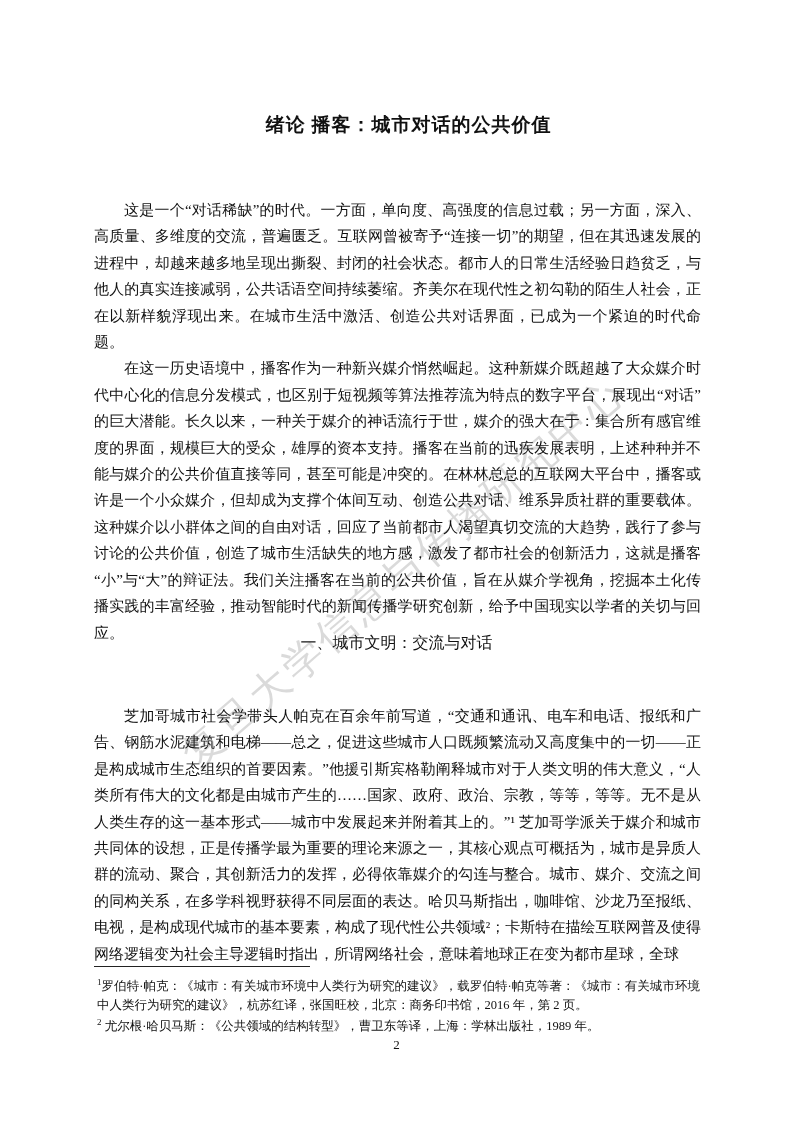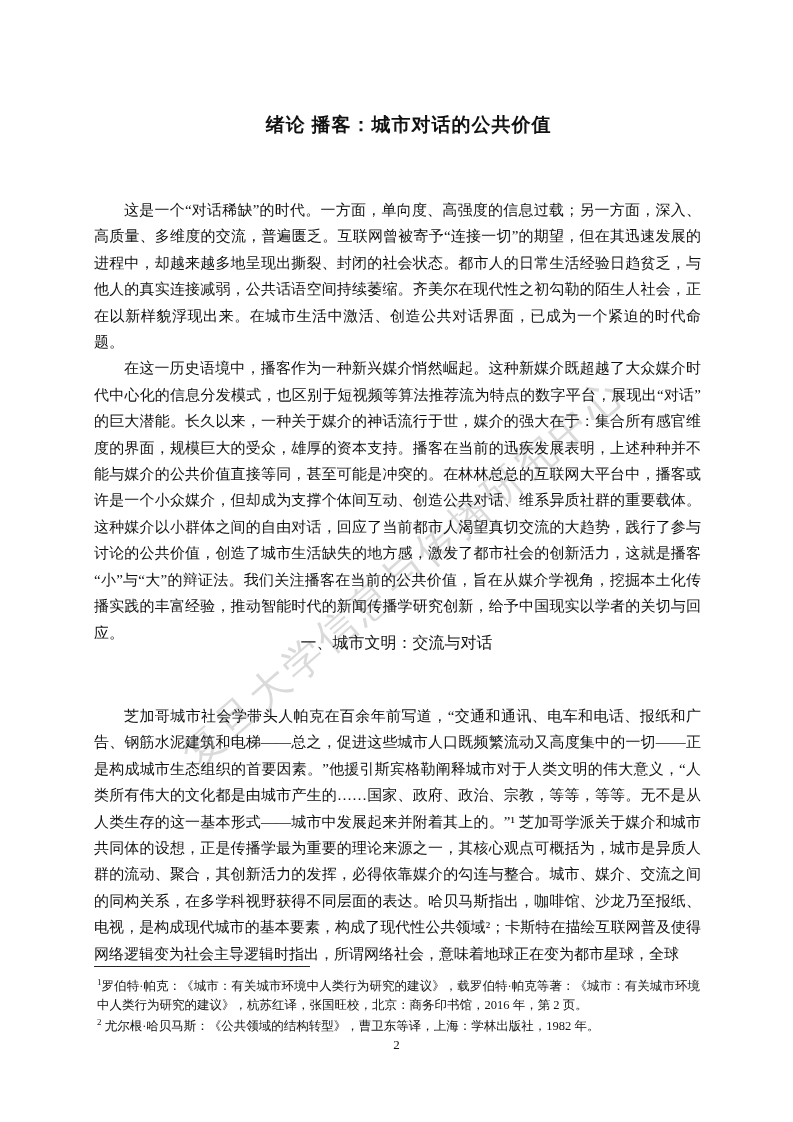--- a/index.html
+++ b/index.html
@@ -124,19 +124,19 @@
     <h2 class="section-heading">一、城市文明：交流与对话</h2>
 
     <div class="body-block section-block">
       <p>芝加哥城市社会学带头人帕克在百余年前写道，“交通和通讯、电车和电话、报纸和广告、钢筋水泥建筑和电梯——总之，促进这些城市人口既频繁流动又高度集中的一切——正是构成城市生态组织的首要因素。”他援引斯宾格勒阐释城市对于人类文明的伟大意义，“人类所有伟大的文化都是由城市产生的……国家、政府、政治、宗教，等等，等等。无不是从人类生存的这一基本形式——城市中发展起来并附着其上的。”¹ 芝加哥学派关于媒介和城市共同体的设想，正是传播学最为重要的理论来源之一，其核心观点可概括为，城市是异质人群的流动、聚合，其创新活力的发挥，必得依靠媒介的勾连与整合。城市、媒介、交流之间的同构关系，在多学科视野获得不同层面的表达。哈贝马斯指出，咖啡馆、沙龙乃至报纸、电视，是构成现代城市的基本要素，构成了现代性公共领域²；卡斯特在描绘互联网普及使得网络逻辑变为社会主导逻辑时指出，所谓网络社会，意味着地球正在变为都市星球，全球</p>
     </div>
 
     <div class="footnote-rule"></div>
 
     <div class="footnotes">
       <p class="footnote"><sup>1</sup><span>罗伯特·帕克：《城市：有关城市环境中人类行为研究的建议》，载罗伯特·帕克等著：《城市：有关城市环境中人类行为研究的建议》，杭苏红译，张国旺校，北京：商务印书馆，2016 年，第 2 页。</span></p>
-      <p class="footnote"><sup>2</sup><span> 尤尔根·哈贝马斯：《公共领域的结构转型》，曹卫东等译，上海：学林出版社，1982 年。</span></p>
+      <p class="footnote"><sup>2</sup><span> 尤尔根·哈贝马斯：《公共领域的结构转型》，曹卫东等译，上海：学林出版社，1989 年。</span></p>
     </div>
 
     <div class="page-number">2</div>
 
   </div>
 </div>
 
 </body></html>

